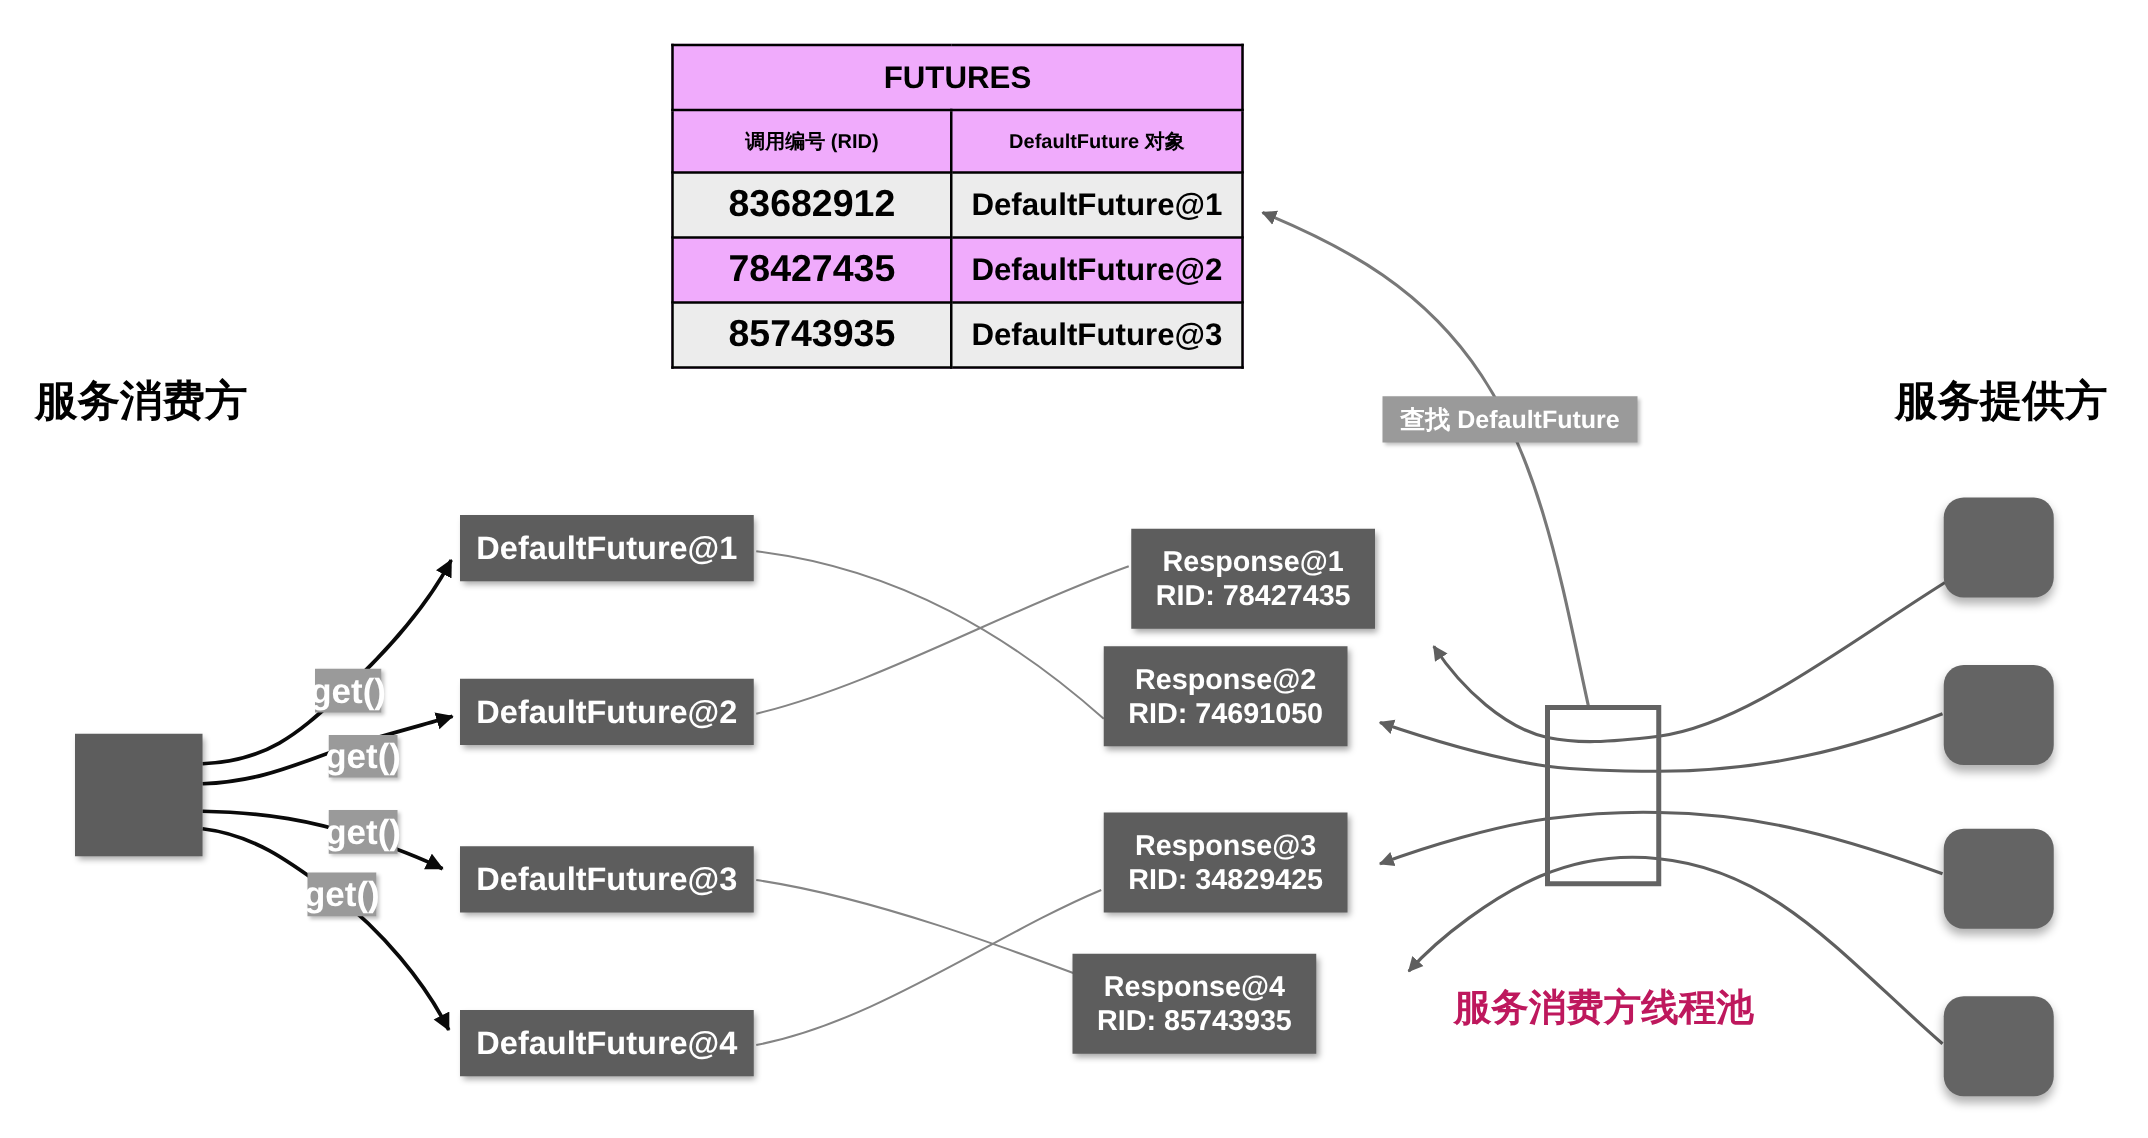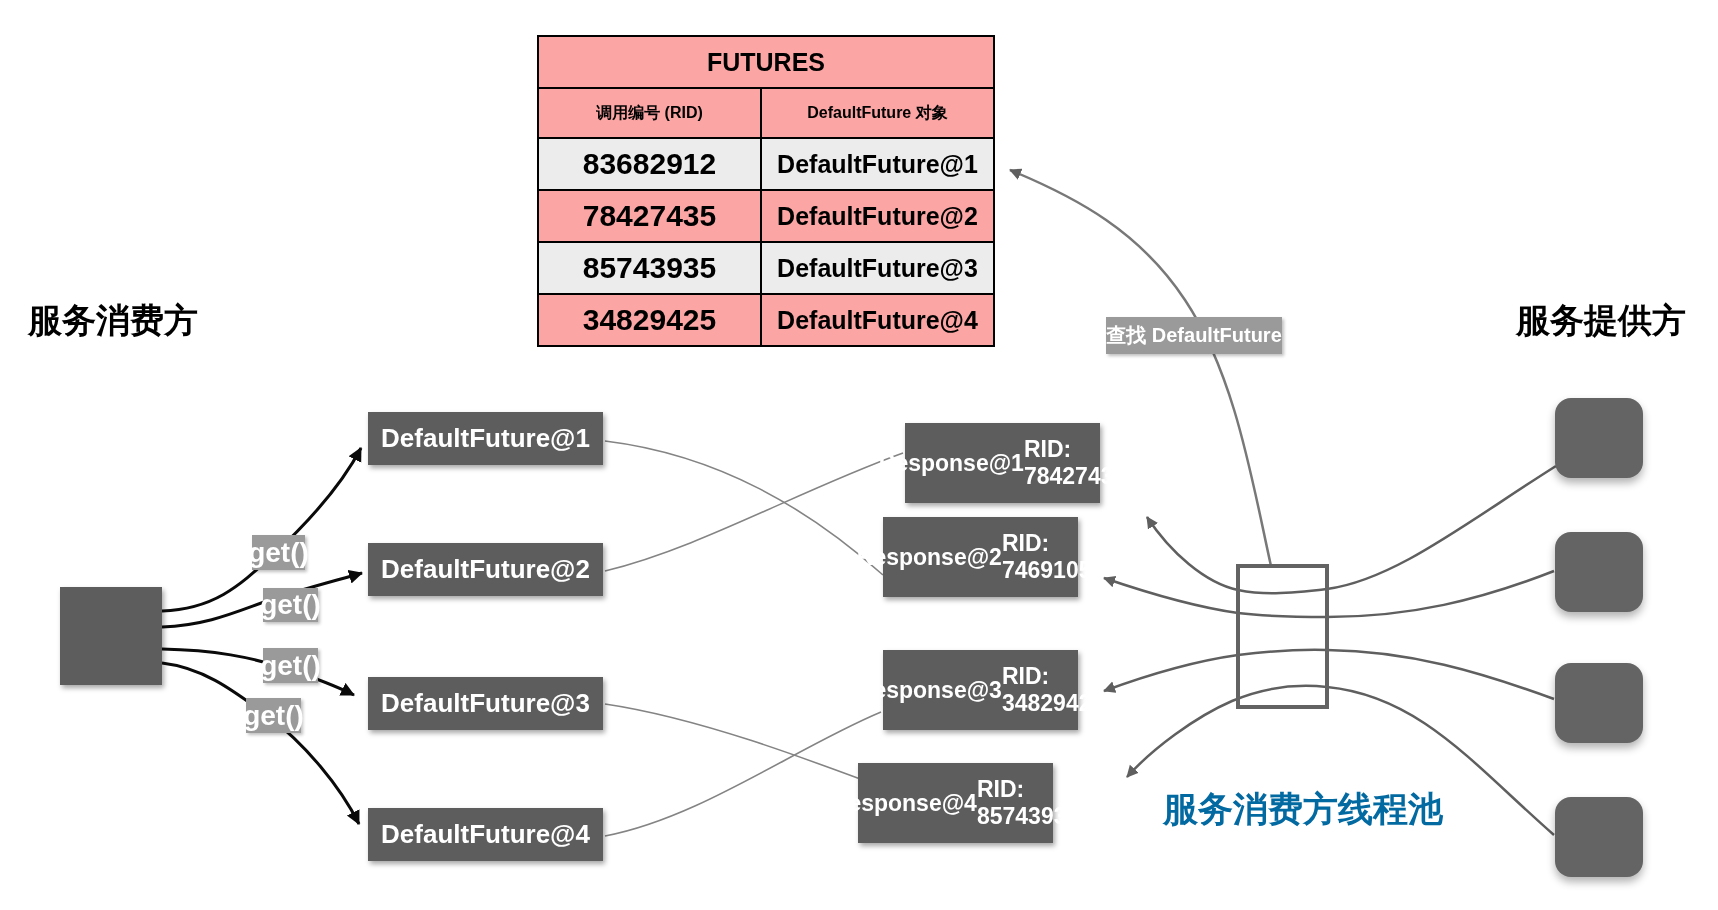--- a/index.html
+++ b/index.html
@@ -3,45 +3,45 @@
 <meta charset="utf-8">
 <style>
   html,body{margin:0;padding:0;background:#fff;}
   #stage{
     position:relative;width:1718px;height:910px;background:#ffffff;overflow:hidden;
     font-family:"Liberation Sans",sans-serif;
   }
   .abs{position:absolute;}
   
   .heading{font-size:34px;font-weight:bold;color:#000;white-space:nowrap;}
-  .caption{font-size:35px;font-weight:bold;color:#0369a1;white-space:nowrap;}
+  .caption{font-size:30px;font-weight:bold;color:#be185d;white-space:nowrap;}
   
   .darkbox{
     background:#5d5d5d;color:#fff;font-weight:bold;
     display:flex;align-items:center;justify-content:center;
     box-shadow:2px 3px 5px rgba(0,0,0,0.35);
   }
   .futurebox{width:235px;height:53px;font-size:26px;}
-  .respbox{width:195px;height:80px;font-size:23px;flex-direction:row;line-height:27px;}
+  .respbox{width:195px;height:80px;font-size:23px;flex-direction:column;line-height:27px;}
   .consumerbox{width:102px;height:98px;}
   .providerbox{width:88px;height:80px;border-radius:16px;background:#646464;
     box-shadow:0 5px 8px rgba(0,0,0,0.30);}
   
   .getlabel{
     background:#9a9a9a;color:#fff;font-weight:bold;font-size:28px;
     display:flex;align-items:center;justify-content:center;
     box-shadow:2px 2px 3px rgba(0,0,0,0.25);
   }
   .lookuplabel{
     background:#9a9a9a;color:#fff;font-weight:bold;font-size:20px;
     display:flex;align-items:center;justify-content:center;white-space:nowrap;
     box-shadow:2px 2px 3px rgba(0,0,0,0.25);
   }
   
-  table.futures{border-collapse:collapse;width:456px;table-layout:fixed;background:#fca5a5;}
+  table.futures{border-collapse:collapse;width:456px;table-layout:fixed;background:#f0abfc;}
   table.futures td{border:2px solid #000;padding:0;text-align:center;vertical-align:middle;color:#000;}
   td.t-title{height:50px;font-size:25px;font-weight:bold;}
   td.t-head{height:48px;font-size:16px;font-weight:bold;}
   td.t-rid{height:50px;font-size:30px;font-weight:bold;}
   td.t-future{height:50px;font-size:25px;font-weight:bold;text-align:left;padding-left:12px;}
   tr.shade td{background:#ececec;}
   svg{position:absolute;left:0;top:0;}
 </style>
 </head>
 <body>
@@ -106,28 +106,24 @@
       <td class="t-future">DefaultFuture@1</td>
     </tr>
     <tr>
       <td class="t-rid">78427435</td>
       <td class="t-future">DefaultFuture@2</td>
     </tr>
     <tr class="shade">
       <td class="t-rid">85743935</td>
       <td class="t-future">DefaultFuture@3</td>
     </tr>
-    <tr>
-      <td class="t-rid">34829425</td>
-      <td class="t-future">DefaultFuture@4</td>
-    </tr>
   </tbody>
     </table>
 
-  <div class="abs lookuplabel" style="left:1106px;top:317px;width:176px;height:37px;">查找 DefaultFuture</div>
+  <div class="abs lookuplabel" style="left:1106px;top:317px;width:204px;height:37px;">查找 DefaultFuture</div>
 
   <div class="abs darkbox consumerbox" style="left:60px;top:587px;"></div>
 
   <div class="abs getlabel" style="left:252px;top:535px;width:53px;height:35px;">get()</div>
   <div class="abs getlabel" style="left:263px;top:588px;width:55px;height:34px;">get()</div>
   <div class="abs getlabel" style="left:263px;top:648px;width:55px;height:35px;">get()</div>
   <div class="abs getlabel" style="left:246px;top:698px;width:55px;height:35px;">get()</div>
 
   <div class="abs darkbox futurebox" style="left:368px;top:412px;">DefaultFuture@1</div>
   <div class="abs darkbox futurebox" style="left:368px;top:543px;">DefaultFuture@2</div>

